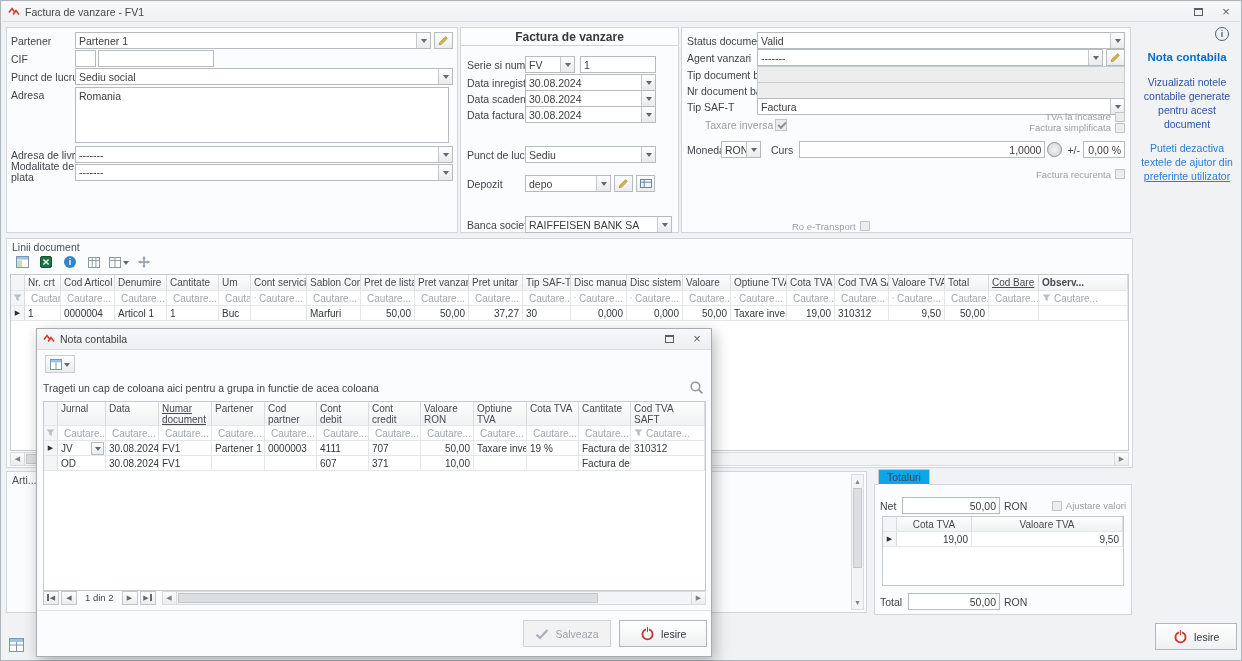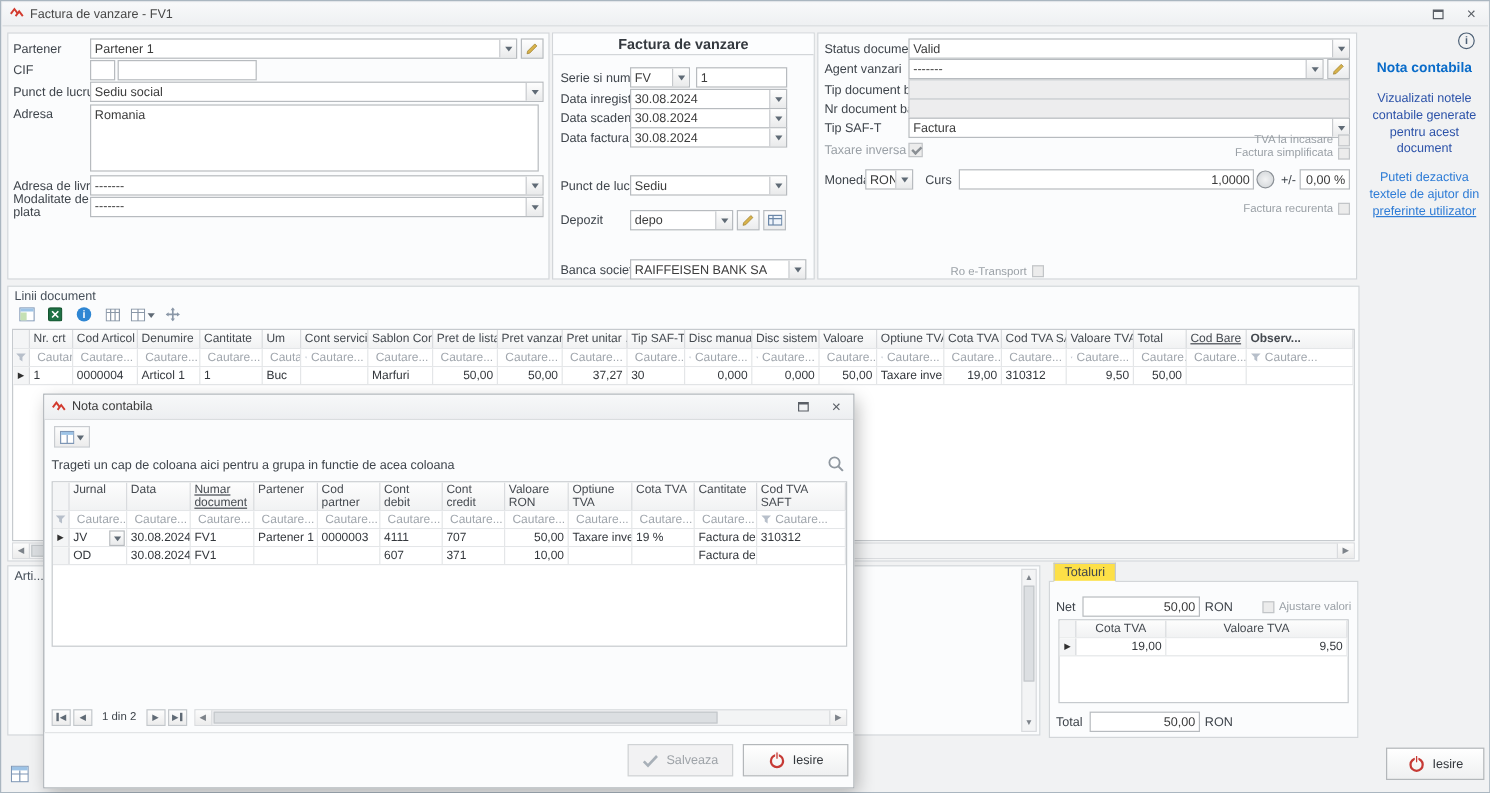--- a/index.html
+++ b/index.html
@@ -68,21 +68,21 @@
 .sarrow.r{border-left:1px solid #d9dbde;margin-left:auto}
 .hthumb{height:10px;background:#dcdfe2;border:1px solid #c3c7cb;margin-left:1px;flex:0 0 auto}
 .vscroll{position:absolute;width:13px;background:#f3f4f5;border:1px solid #d9dbde;display:flex;flex-direction:column;align-items:center}
 .varrow{height:13px;width:11px;display:flex;align-items:center;justify-content:center;color:#7d838a;font-size:7px}
 .vthumb{width:9px;flex:0 0 80px;background:#dcdfe2;border:1px solid #c3c7cb}
 .vspacer{flex:1}
 
 .btn{position:absolute;display:flex;align-items:center;justify-content:center;gap:6px;border:1px solid #b3b7ba;background:linear-gradient(#ffffff,#eff0f1);font-size:10.5px;color:#33373c}
 .btn.disabled{color:#9ea3a8;background:#f2f2f3;border-color:#d0d3d5}
 
-.tab{position:absolute;border:1px solid #c6cace;border-bottom:1px solid #fbfcfd;background:#fde047;padding:1px 8px;z-index:2;color:#3f454c}
+.tab{position:absolute;border:1px solid #c6cace;border-bottom:1px solid #fbfcfd;background:#0ea5e9;padding:1px 8px;z-index:2;color:#3f454c}
 
 .mnav{position:absolute;display:flex;align-items:center;gap:2px}
 .navbtn{width:16px;height:14px;border:1px solid #c3c7cb;background:linear-gradient(#fdfdfd,#ececec);display:flex;align-items:center;justify-content:center;color:#5f6a75;font-size:7px}
 .navbtn.first::before{content:"";width:2px;height:7px;background:#5f6a75;margin-right:1px}
 .navbtn.last::after{content:"";width:2px;height:7px;background:#5f6a75;margin-left:1px}
 .pager{padding:0 6px;font-size:9.5px;color:#3f454c;white-space:nowrap}
 
 .modal{position:absolute;left:35px;top:327px;width:676px;height:329px;background:#fbfcfd;border:1px solid #a9adb2;box-shadow:3px 5px 14px rgba(0,0,0,.28);z-index:20}
 .titlebar2{position:absolute;left:0;top:0;right:0;height:21px;background:linear-gradient(#f7f8f9,#edeff1);border-bottom:1px solid #dadddf;display:flex;align-items:center;gap:5px;padding:0 6px}
 .groupby{position:absolute;left:6px;top:48px;right:7px;height:22px;display:flex;align-items:center;color:#3f454c}
@@ -274,21 +274,21 @@
     </div>
     <div class="row" style="left:5px;top:70px;right:5px">
       <span class="lbl" style="width:70px">Tip SAF-T</span>
       <span class="combo" style="flex:1">
           <span class="val">Factura</span>
           <span class="ddbtn">
             <span class="caret"></span>
           </span>
         </span>
     </div>
-    <div class="row" style="left:5px;top:88px">
+    <div class="row" style="left:23px;top:88px">
       <span class="lbl dim" style="width:70px">Taxare inversa</span>
       <span class="cb dis on"></span>
     </div>
     <div class="row" style="right:5px;top:83px;height:11px;justify-content:flex-end">
       <span class="lbl dim sm">TVA la incasare</span>
       <span class="cb dis" style="margin-left:4px;width:10px;height:10px"></span>
     </div>
     <div class="row" style="right:5px;top:94px;height:11px;justify-content:flex-end">
       <span class="lbl dim sm">Factura simplificata</span>
       <span class="cb dis" style="margin-left:4px;width:10px;height:10px"></span>
@@ -642,21 +642,21 @@
         </span>
     </div>
     <div class="groupby">
       <span>Trageti un cap de coloana aici pentru a grupa in functie de acea coloana</span>
       <span style="flex:1"></span>
       <span><svg width="15" height="15" viewBox="0 0 14 14">
             <circle cx="6" cy="6" r="4" fill="none" stroke="#8f979f" stroke-width="1.4"></circle>
             <line x1="9" y1="9" x2="12.5" y2="12.5" stroke="#8f979f" stroke-width="1.6"></line>
           </svg></span>
     </div>
-    <div class="grid" id="grid-modal" style="left:6px;top:72px;width:663px;height:138px">
+    <div class="grid" id="grid-modal" style="left:6px;top:72px;width:663px;height:190px">
         <div class="grow ghead" style="height: 24px;">
           <div class="gcell gind"></div>
           <div class="gcell hcell wrap" style="flex: 0 0 48px;">Jurnal</div>
           <div class="gcell hcell wrap" style="flex: 0 0 53px;">Data</div>
           <div class="gcell hcell wrap" style="flex: 0 0 53px; text-decoration: underline;">Numar document</div>
           <div class="gcell hcell wrap" style="flex: 0 0 53px;">Partener</div>
           <div class="gcell hcell wrap" style="flex: 0 0 52px;">Cod partner</div>
           <div class="gcell hcell wrap" style="flex: 0 0 52px;">Cont debit</div>
           <div class="gcell hcell wrap" style="flex: 0 0 52px;">Cont credit</div>
           <div class="gcell hcell wrap" style="flex: 0 0 53px;">Valoare RON</div>

